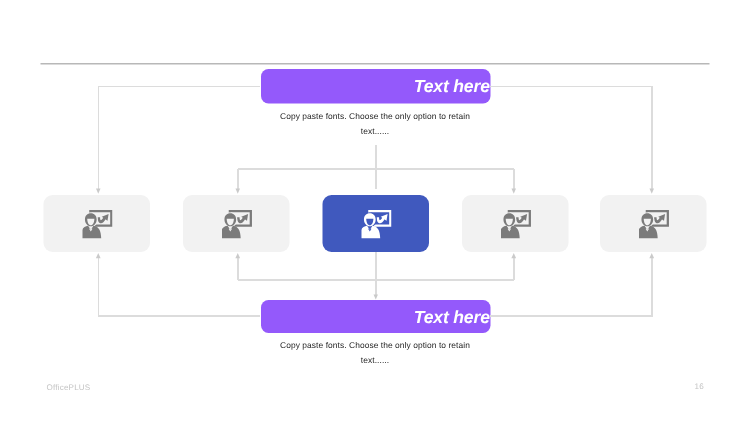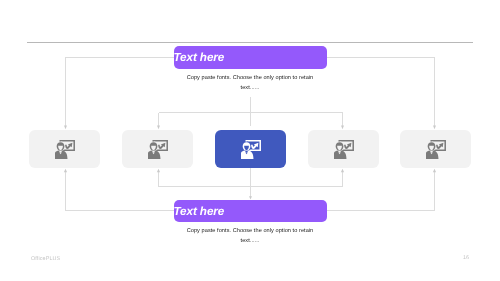--- a/index.html
+++ b/index.html
@@ -1,21 +1,21 @@
 <!DOCTYPE html>
 <html><head>
 <meta charset="utf-8">
 <style>
   html,body{margin:0;padding:0;}
   body{width:500px;height:281px;background:#ffffff;overflow:hidden;
        font-family:"Liberation Sans",sans-serif;
        -webkit-font-smoothing:antialiased;text-rendering:geometricPrecision;}
   .slide{position:relative;width:500px;height:281px;background:#fff;}
   .rule{position:absolute;left:27px;top:41.5px;width:446px;height:1px;background:#b8b8b8;}
-  .pill{position:absolute;border-radius:5px;display:flex;align-items:center;justify-content:flex-start;}
+  .pill{position:absolute;border-radius:5px;display:flex;align-items:center;justify-content:flex-end;}
   .pill-top{left:173.5px;top:46px;width:153px;height:22.5px;background:#9459fb;}
   .pill-bot{left:173.5px;top:199.5px;width:153px;height:22.5px;background:#9459fb;}
   .pill span{color:#fff;transform:translateZ(0);font-style:italic;font-weight:bold;font-size:11.7px;letter-spacing:-0.1px;position:relative;top:0.7px;}
   .body-txt{position:absolute;transform:translateZ(0);text-align:center;color:#262626;font-size:5.6px;line-height:10.3px;width:134px;letter-spacing:0.05px;}
   .card{position:absolute;top:130px;width:71px;height:37.5px;border-radius:6px;background:#f2f2f2;
         display:flex;align-items:center;justify-content:center;}
   .card{color:#7b7b7b;} .card .knock{fill:#f2f2f2;} .card.sel .knock{fill:#4059be;} .card.sel{background:#4059be;color:#fff;}
   .conn{position:absolute;left:0;top:0;}
   svg{display:block;}
   .card svg{position:relative;top:0.8px;left:0.6px;}

